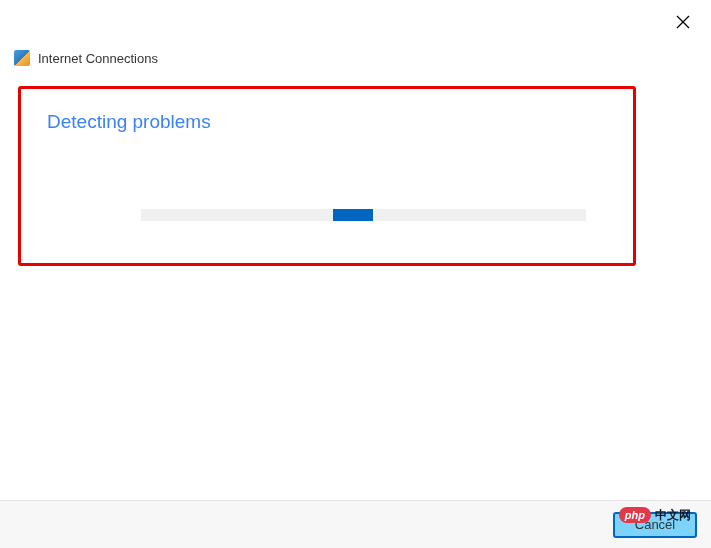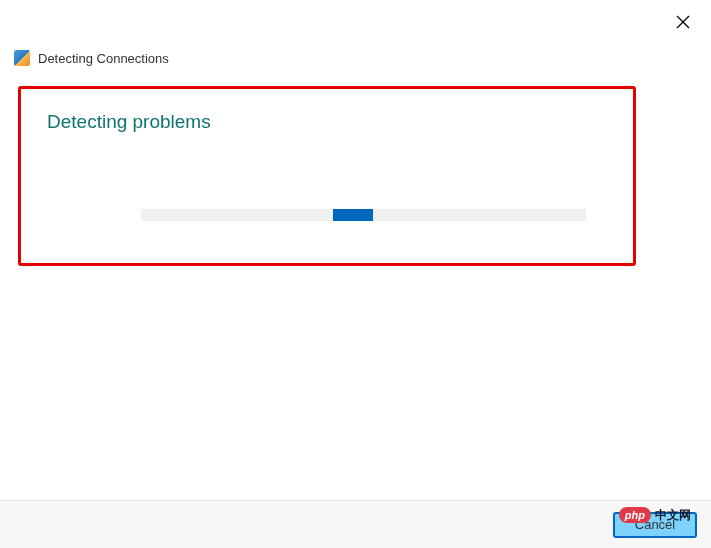--- a/index.html
+++ b/index.html
@@ -53,21 +53,21 @@
       top: 86px;
       left: 18px;
       width: 618px;
       height: 180px;
       border: 3px solid #e60000;
       border-radius: 3px;
       padding: 22px 26px;
     }
     .status-text {
       font-size: 19px;
-      color: #0f766e;
+      color: #3b82f6;
       font-weight: 400;
     }
     .progress-container {
       position: absolute;
       top: 120px;
       left: 120px;
       width: 445px;
       height: 12px;
       background: #f0f0f0;
     }
@@ -134,21 +134,21 @@
 
 <div class="close-btn">
   <svg viewBox="0 0 14 14">
     <line x1="1" y1="1" x2="13" y2="13" stroke="#000" stroke-width="1.2"></line>
     <line x1="13" y1="1" x2="1" y2="13" stroke="#000" stroke-width="1.2"></line>
   </svg>
 </div>
 
 <div class="header">
   <div class="header-icon"></div>
-  <div class="header-title">Detecting Connections</div>
+  <div class="header-title">Internet Connections</div>
 </div>
 
 <div class="highlight-box">
   <div class="status-text">Detecting problems</div>
   <div class="progress-container">
     <div class="progress-fill"></div>
   </div>
 </div>
 
 <div class="footer">

